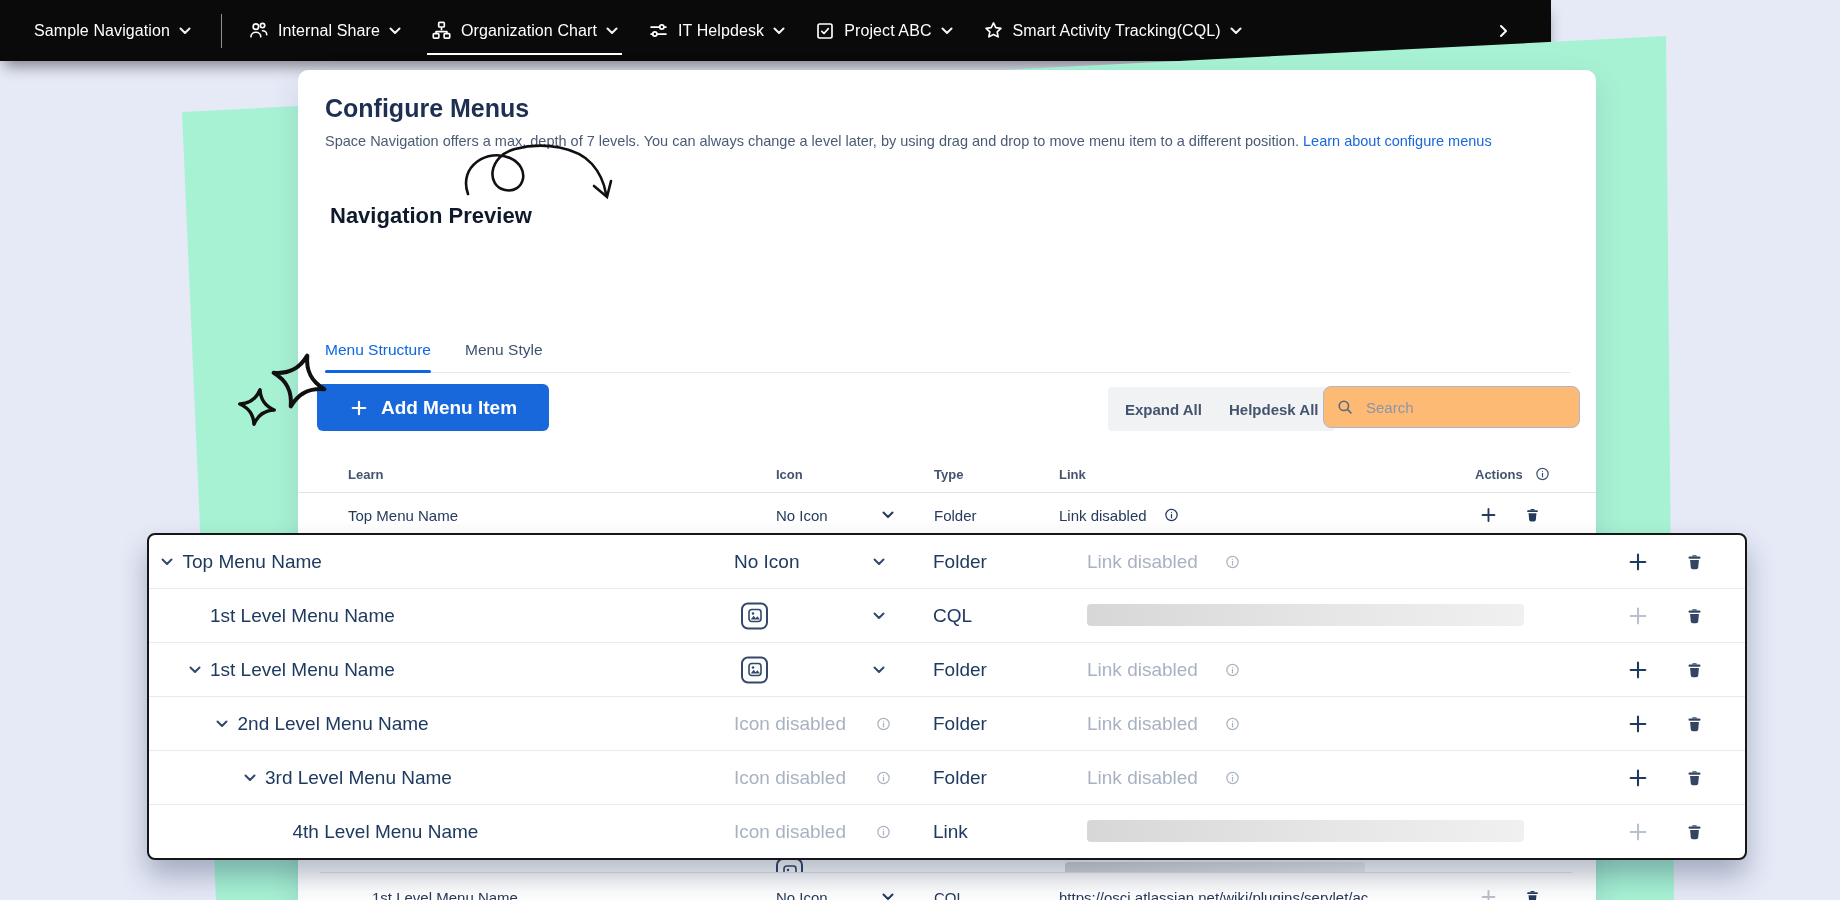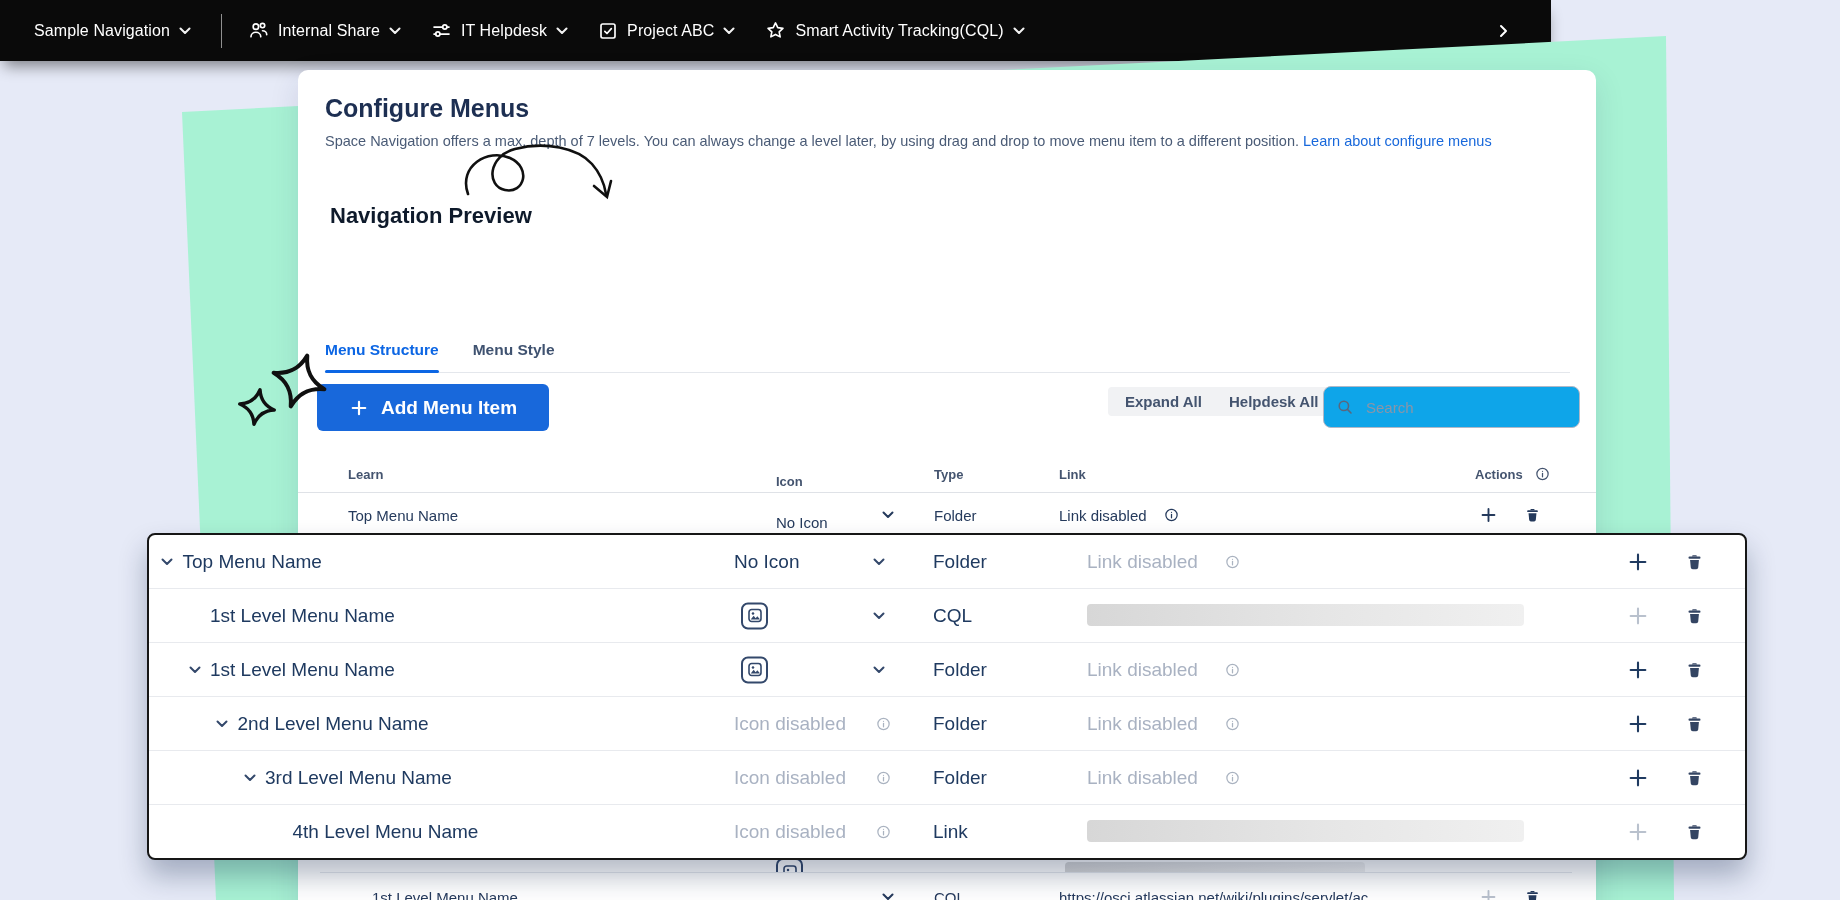--- a/index.html
+++ b/index.html
@@ -23,40 +23,40 @@
           box-shadow:0 9px 14px -4px rgba(0,0,0,.45);color:#fff;}
   .nav-item{display:flex;align-items:center;gap:9px;margin-right:30px;position:relative;
             font-size:16px;letter-spacing:.1px;cursor:pointer;height:100%;}
   .nav-item.active::after{content:"";position:absolute;left:-4px;right:-4px;bottom:6px;height:2px;background:#fff;}
   .nav-icon{display:flex;align-items:center;}
   .nav-chev{display:flex;align-items:center;opacity:.95;}
   .nav-divider{width:1px;height:34px;background:rgba(255,255,255,.55);margin:0 26px 0 0;}
   #nav-overflow{margin-left:auto;display:flex;align-items:center;cursor:pointer;}
   
   #tabs{left:325px;top:341px;width:1245px;border-bottom:1px solid #e4e7ec;display:flex;gap:34px;z-index:2;}
-  .tab{font-size:15.5px;font-weight:700;padding-bottom:13px;position:relative;cursor:pointer;color:#3f5270;}
+  .tab{font-size:15.5px;font-weight:400;padding-bottom:13px;position:relative;cursor:pointer;color:#3f5270;}
   .tab.active{color:#0c66e4;}
   .tab.active::after{content:"";position:absolute;left:0;right:0;bottom:-1px;height:3px;background:#0c66e4;border-radius:2px;}
   
   #add-btn{left:317px;top:384px;width:232px;height:47px;background:#1868db;border:none;border-radius:6px;
            color:#fff;font-size:19px;font-weight:600;display:flex;align-items:center;justify-content:center;
            gap:12px;cursor:pointer;z-index:2;font-family:inherit;}
-  .gray-btn{top:387px;height:29px;background:#f1f2f4;border:none;border-radius:4px;padding:0 17px;
+  .gray-btn{top:387px;height:44px;background:#f1f2f4;border:none;border-radius:4px;padding:0 17px;
             font-size:15px;font-weight:700;color:#44546f;cursor:pointer;z-index:2;font-family:inherit;position:absolute;}
   #expand-btn{left:1108px;} #collapse-btn{left:1212px;}
   #search-box{left:1323px;top:386px;width:257px;height:42px;border:1.5px solid #b0b8c7;border-radius:8px;
-              background:#0ea5e9;display:flex;align-items:center;padding:0 12px;box-sizing:border-box;gap:10px;z-index:2;}
+              background:#fdba74;display:flex;align-items:center;padding:0 12px;box-sizing:border-box;gap:10px;z-index:2;}
   #search-input{border:none;outline:none;flex:1;font-size:15px;color:#344563;font-family:inherit;background:transparent;}
   #search-input::placeholder{color:#8b95a7;}
   
   .trow{left:298px;width:1298px;z-index:2;}
   .tcell{position:absolute;top:50%;transform:translateY(-50%);white-space:nowrap;}
   #thead{top:456px;height:36px;border-bottom:1px solid #dfe2e7;}
   #thead .tcell{font-size:13px;font-weight:700;color:#44546f;}
-  .col-name{left:50px;} .col-icon{left:478px;margin-top:7px;} .col-chev{left:584px;color:#33486b;}
+  .col-name{left:50px;} .col-icon{left:478px;} .col-chev{left:584px;color:#33486b;}
   .col-type{left:636px;} .col-link{left:761px;} .col-actions{left:1177px;} .col-hinfo{left:1237px;color:#98a1b1;}
   .col-linfo{left:866px;color:#a9b2c2;} .col-plus{left:1181px;} .col-trash{left:1226px;color:#344563;}
   #trow1{top:492px;height:46px;} #trow-url{top:873px;height:47px;}
   .trow .tcell{font-size:15px;color:#253a5c;}
   .dis{color:#a9b2c2;}
   .url{color:#6e7a90;font-size:14.5px;}
   #tdivider{left:320px;top:872px;width:1252px;height:1px;background:#e4e7ec;z-index:2;}
   #sliver-row{left:298px;top:840px;width:1298px;height:33px;overflow:hidden;z-index:2;}
   .img-box{width:27px;height:27px;border:2px solid #33486b;border-radius:7px;box-sizing:border-box;
            display:flex;align-items:center;justify-content:center;color:#33486b;background:#fff;}
@@ -126,20 +126,36 @@
             <path d="M16.6 12.3c2.7 0 4.8 1.9 4.8 4.6"></path>
           </svg>
         </span>
         <span class="nav-label">Internal Share</span>
         <span class="nav-chev">
           <svg width="12" height="8" viewBox="0 0 12 8" fill="none" stroke="currentColor" stroke-width="2" stroke-linecap="round" stroke-linejoin="round">
             <path d="M1.5 1.5 L6 6 L10.5 1.5"></path>
           </svg>
         </span>
       </div>
+      <div class="nav-item active">
+        <span class="nav-icon">
+          <svg width="21" height="21" viewBox="0 0 24 24" fill="none" stroke="currentColor" stroke-width="1.9" stroke-linejoin="round">
+            <rect x="8.8" y="2.8" width="6.4" height="5.2" rx="1"></rect>
+            <rect x="2.6" y="15.6" width="6.4" height="5.2" rx="1"></rect>
+            <rect x="15" y="15.6" width="6.4" height="5.2" rx="1"></rect>
+            <path d="M12 8v3.6M5.8 15.6v-2.4h12.4v2.4" fill="none"></path>
+          </svg>
+        </span>
+        <span class="nav-label">Organization Chart</span>
+        <span class="nav-chev">
+          <svg width="12" height="8" viewBox="0 0 12 8" fill="none" stroke="currentColor" stroke-width="2" stroke-linecap="round" stroke-linejoin="round">
+            <path d="M1.5 1.5 L6 6 L10.5 1.5"></path>
+          </svg>
+        </span>
+      </div>
       <div class="nav-item">
         <span class="nav-icon">
           <svg width="21" height="21" viewBox="0 0 24 24" fill="none" stroke="currentColor" stroke-width="2" stroke-linecap="round">
             <path d="M3.5 8h9.5M18.5 8h2M3.5 16h2M10.5 16h10"></path>
             <circle cx="15.8" cy="8" r="2.4"></circle>
             <circle cx="7.8" cy="16" r="2.4"></circle>
           </svg>
         </span>
         <span class="nav-label">IT Helpdesk</span>
         <span class="nav-chev">

